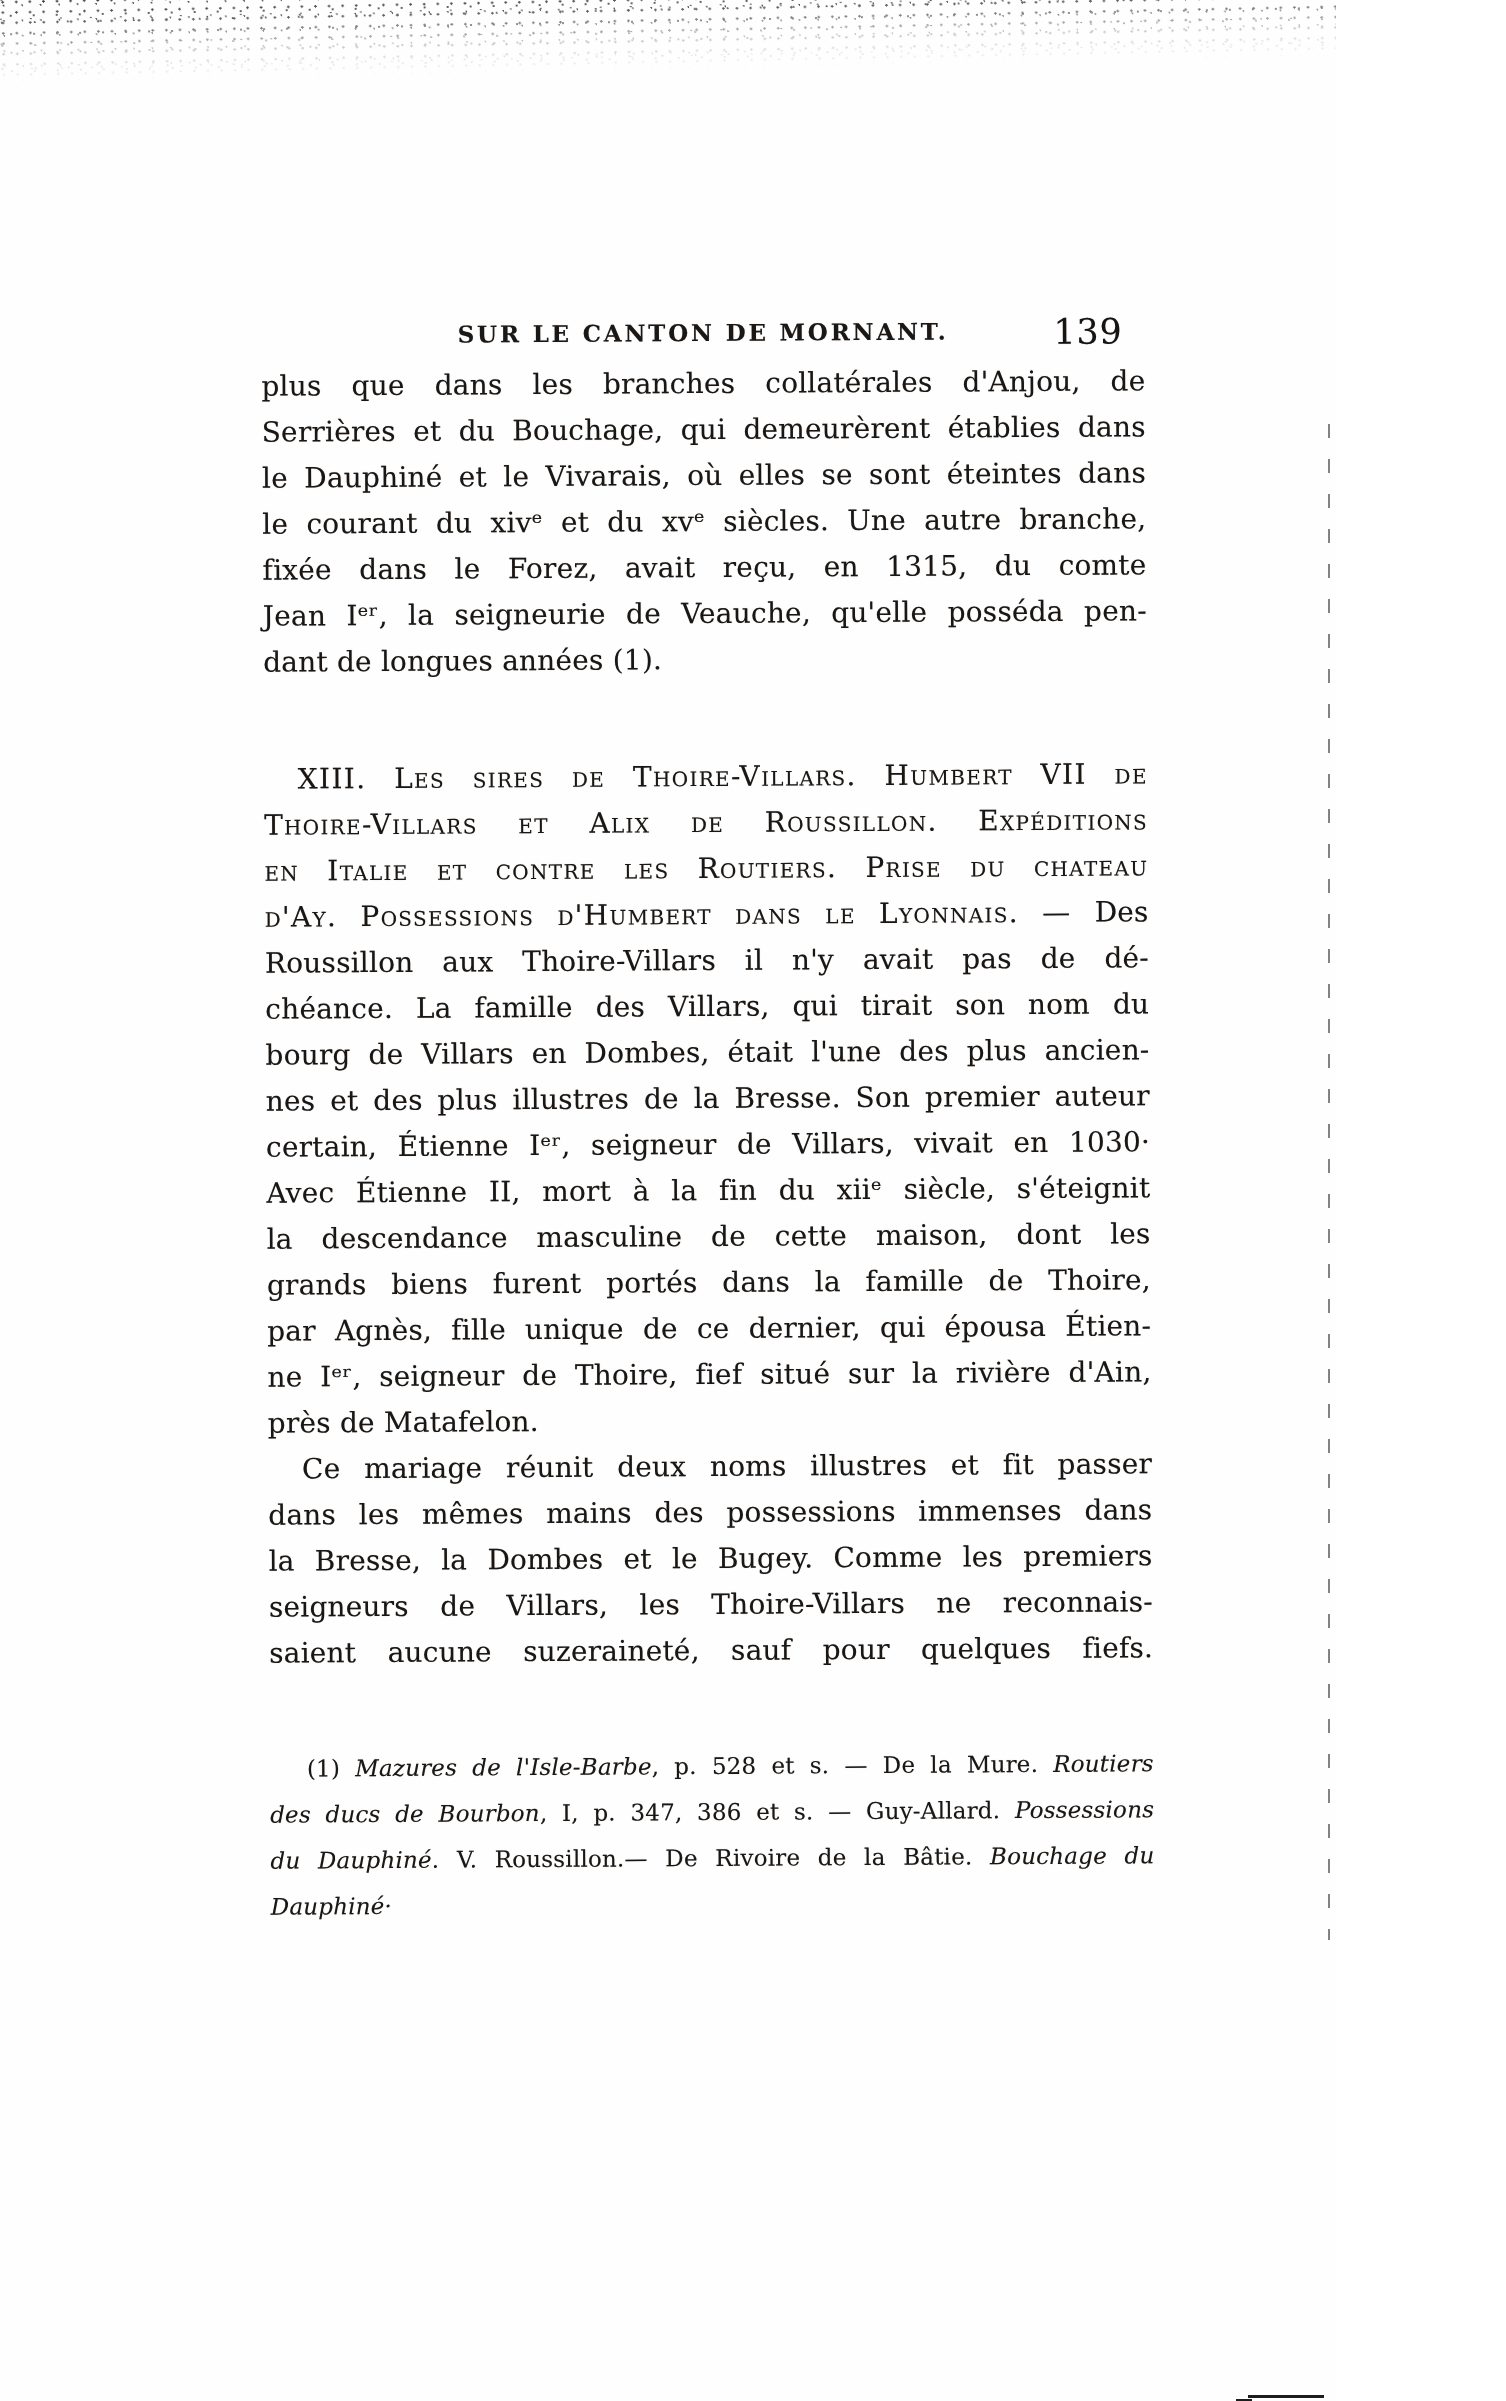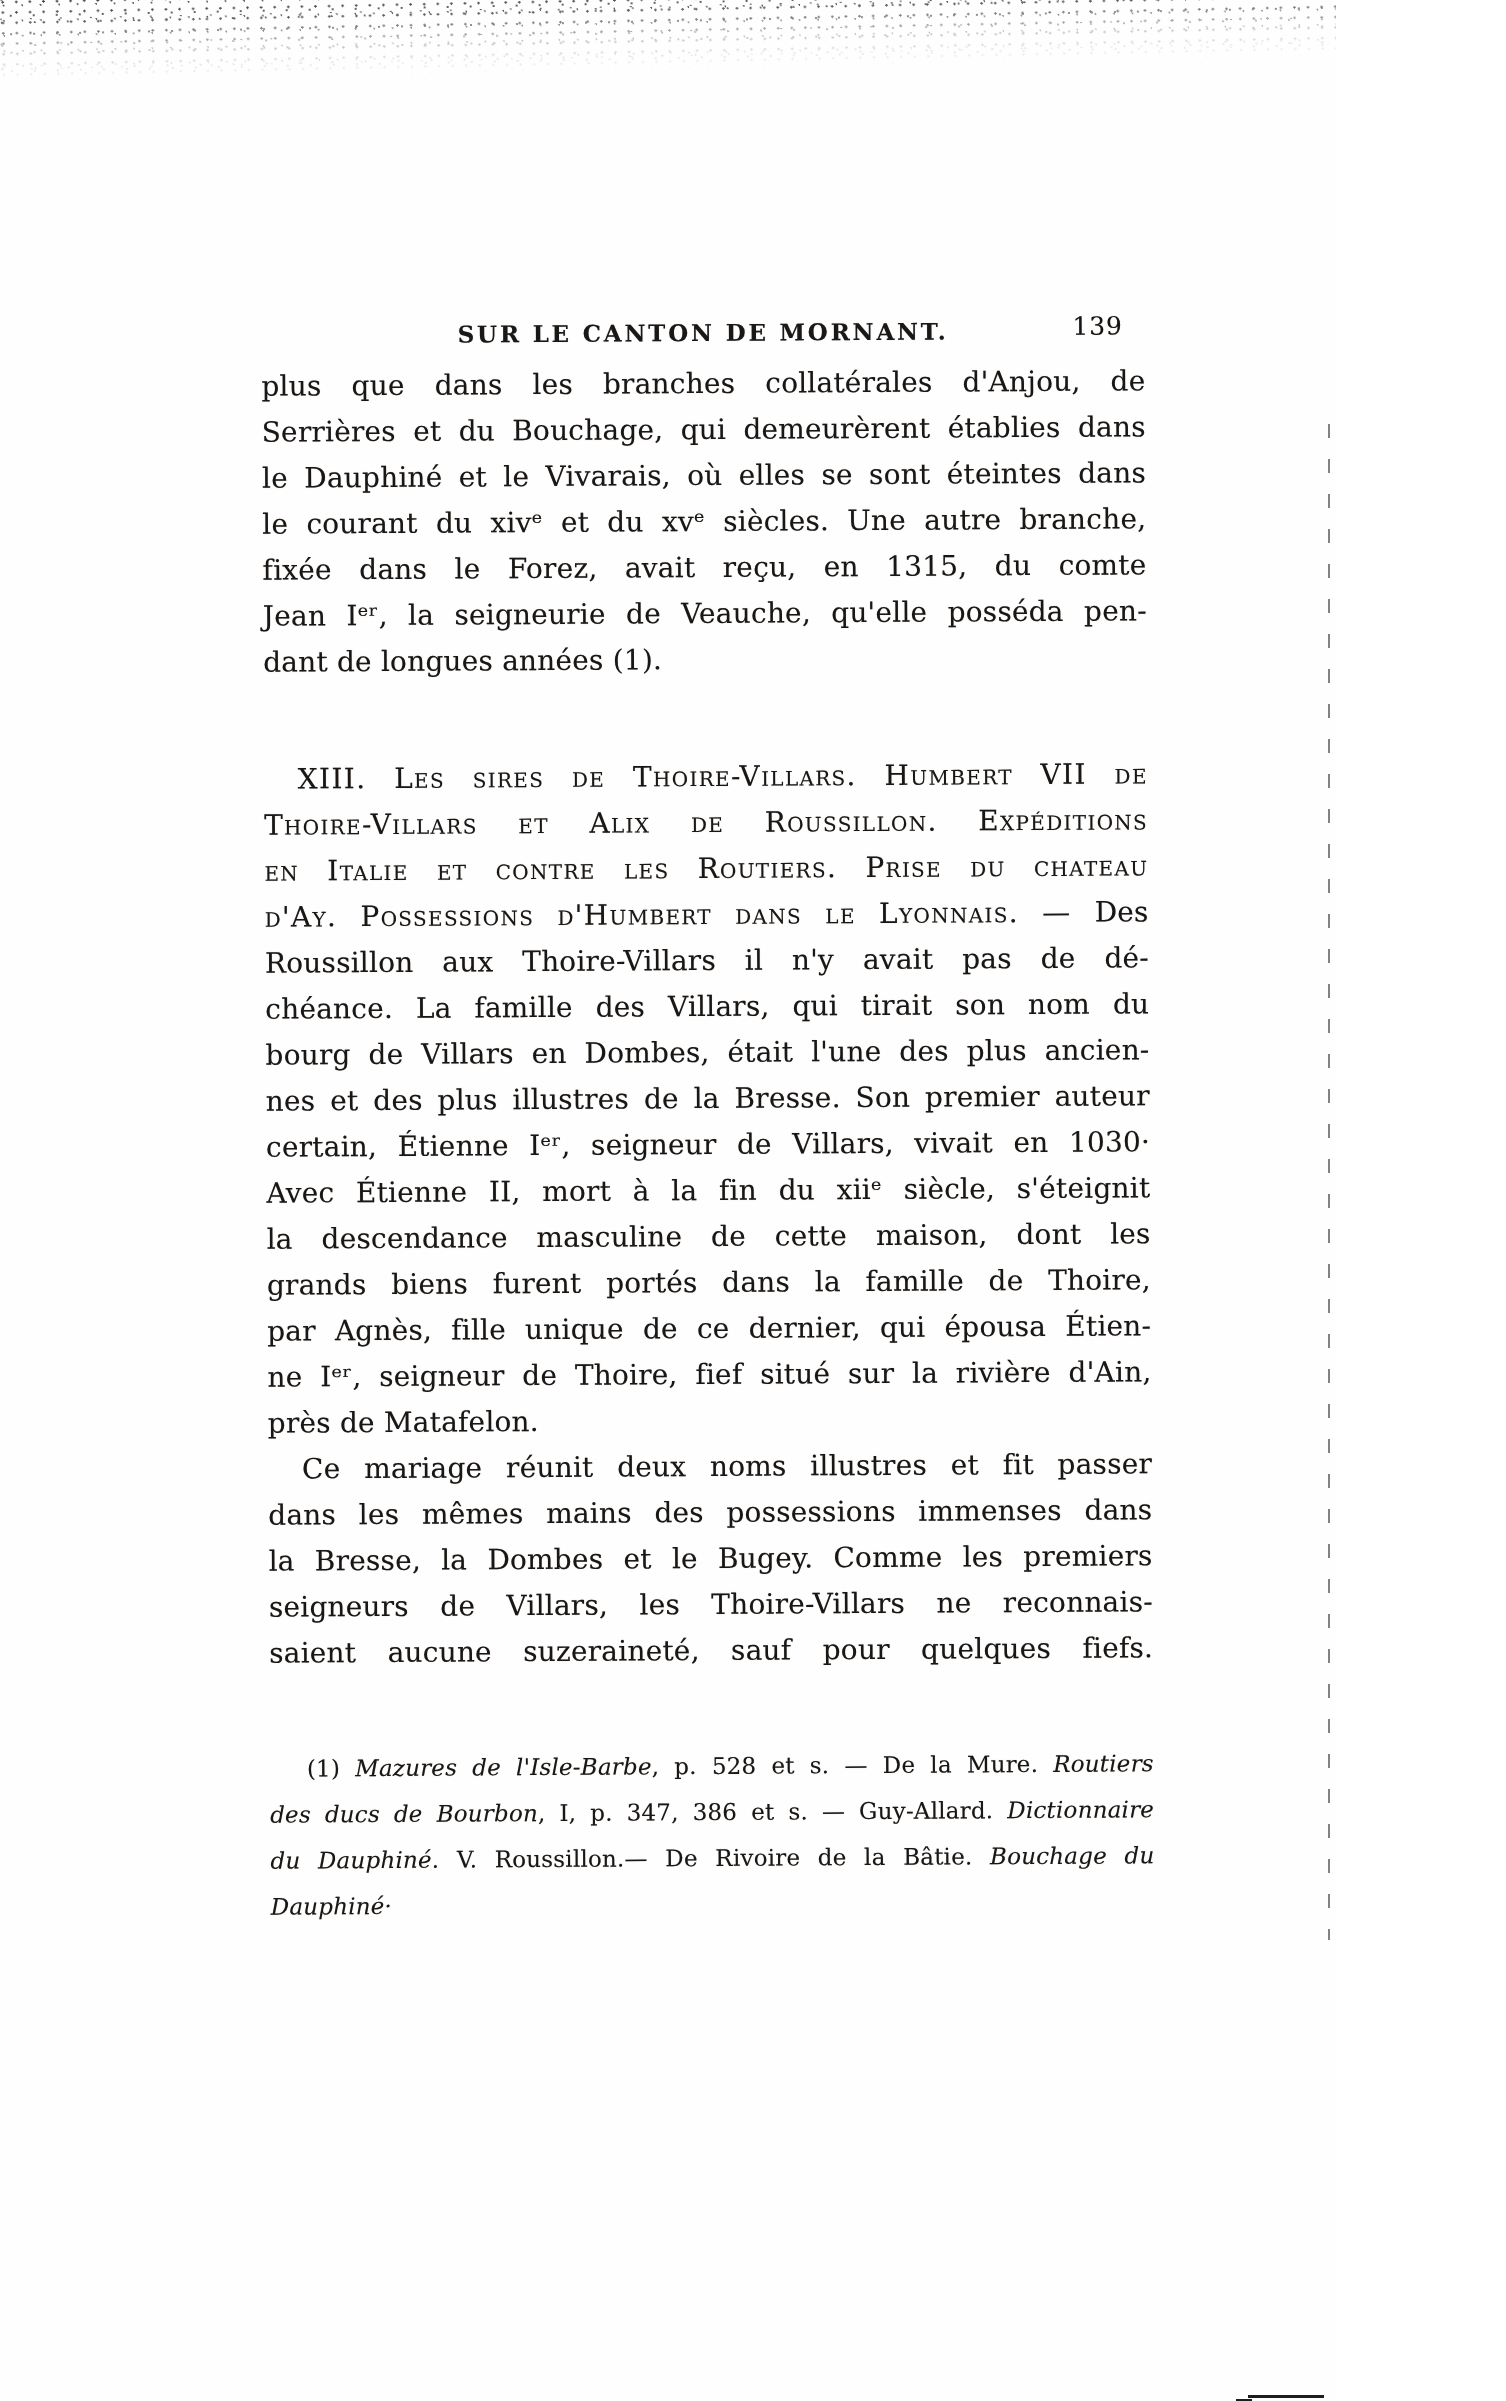--- a/index.html
+++ b/index.html
@@ -40,21 +40,21 @@
     text-shadow:0 0 0.8px rgba(20,15,10,.38);
   }
   .header{position:relative;height:37px;margin-bottom:4.8px;}
   .running-title{
     display:block;text-align:center;
     font-size:23px;letter-spacing:2.8px;font-weight:bold;
     color:#1a1714;
   }
   .page-num{
     position:absolute;right:22.5px;top:-4.8px;
-    font-size:25px;letter-spacing:0.8px;color:#161310;
+    font-size:35px;letter-spacing:0.8px;color:#161310;
   }
   .bl{
     font-size:28px;line-height:46px;height:46px;white-space:normal;
     letter-spacing:0.2px;
   }
   .j{text-align:justify;text-align-last:justify;}
   .last{text-align:left;text-align-last:left;}
   .indent{text-indent:34px;}
   .sc{font-variant:small-caps;letter-spacing:1.3px;}
   .section{margin-top:71px;}
@@ -124,20 +124,20 @@
     <div class="para">
       <div class="bl j indent">Ce mariage réunit deux noms illustres et fit passer</div>
       <div class="bl j">dans les mêmes mains des possessions immenses dans</div>
       <div class="bl j">la Bresse, la Dombes et le Bugey. Comme les premiers</div>
       <div class="bl j">seigneurs de Villars, les Thoire-Villars ne reconnais-</div>
       <div class="bl j">saient aucune suzeraineté, sauf pour quelques fiefs.</div>
     </div>
 
     <div class="footnote">
       <div class="bl j indent"><span>(1) </span><span class="it">Mazures de l'Isle-Barbe</span><span>, p. 528 et s. — De la Mure. </span><span class="it">Routiers</span></div>
-      <div class="bl j"><span class="it">des ducs de Bourbon</span><span>, I, p. 347, 386 et s. — Guy-Allard. </span><span class="it">Dictionnaire</span></div>
+      <div class="bl j"><span class="it">des ducs de Bourbon</span><span>, I, p. 347, 386 et s. — Guy-Allard. </span><span class="it">Possessions</span></div>
       <div class="bl j"><span class="it">du Dauphiné</span><span>. V. Roussillon.— De Rivoire de la Bâtie. </span><span class="it">Bouchage du</span></div>
       <div class="bl last"><span class="it">Dauphiné·</span></div>
     </div>
 
   </div>
 </div>
 
 
 </body></html>

